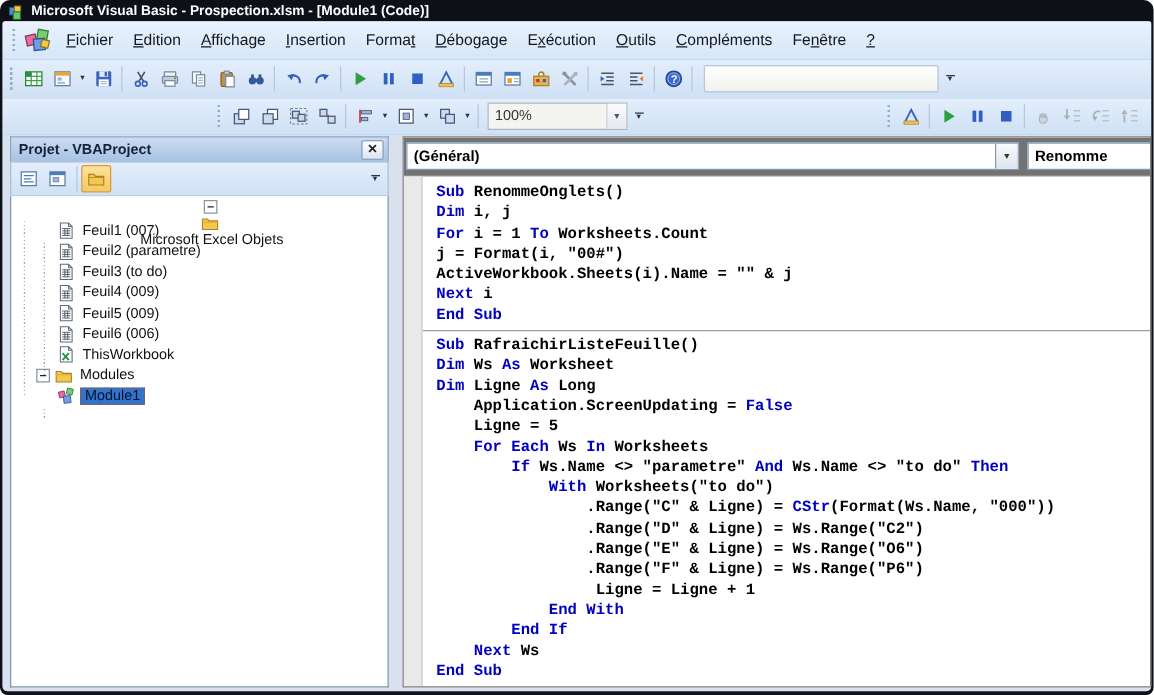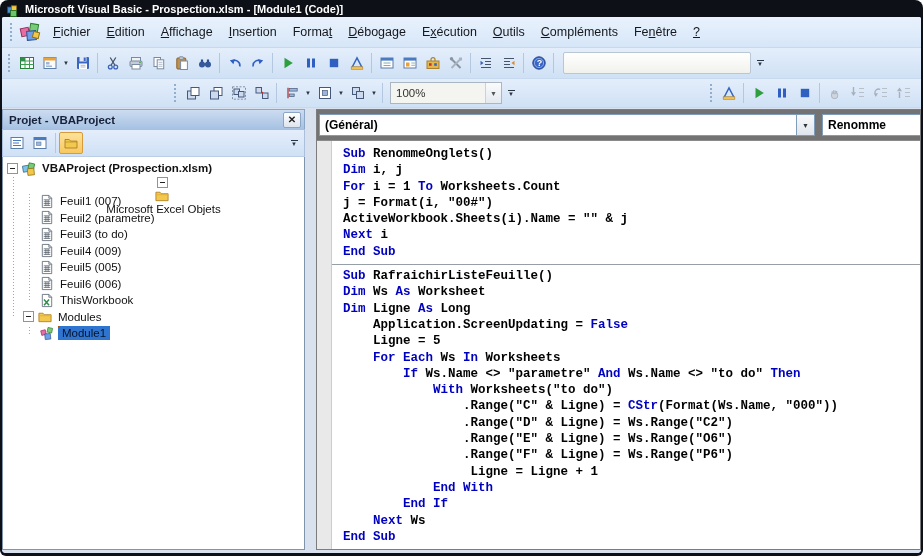--- a/index.html
+++ b/index.html
@@ -36,21 +36,21 @@
   .chevron .bar{width:7px;height:1px;background:#2a3542;margin-bottom:1px;}
   .chevron .arr{font-size:6px;line-height:5px;}
   .search-combo{width:186px;height:20px;margin-left:6px;background:linear-gradient(#ffffff,#f1f1ec);
                 border:1px solid #b9c6d4;border-radius:2px;flex:0 0 auto;}
   .zoom-combo{width:110px;height:20px;margin-left:4px;background:#f4f4f0;border:1px solid #aab6c2;display:flex;
               align-items:center;font-size:11.5px;color:#333;flex:0 0 auto;}
   .zoom-combo .zval{flex:1;padding-left:5px;}
   .zoom-combo .zarr{width:15px;align-self:stretch;display:flex;align-items:center;justify-content:center;
                     font-size:7px;color:#555;border-left:1px solid #c8d2dc;background:linear-gradient(#fafbfc,#e4e9ef);}
   
-  .main{flex:1;display:flex;background:#d9e1ee;padding:1px 0 3px 0;overflow:hidden;}
+  .main{flex:1;display:flex;background:#d9e1ee;padding:1px 0 3px 6px;overflow:hidden;}
   
   .panel{width:303px;display:flex;flex-direction:column;flex:0 0 auto;}
   .panel-header{height:19px;display:flex;align-items:center;padding:0 3px 0 6px;
                 background:linear-gradient(#ccdcf1,#a6c2e2);border:1px solid #8aa5c6;border-bottom:none;
                 font-size:11.5px;font-weight:700;color:#17213a;}
   .panel-close{margin-left:auto;width:16px;height:14px;display:flex;align-items:center;justify-content:center;
                background:linear-gradient(#ffffff,#dde4ee);border:1px solid #8aa5c6;border-radius:2px;
                font-size:10px;font-weight:700;color:#222;line-height:10px;}
   .panel-toolbar{height:24px;display:flex;align-items:center;padding:1px 3px;border:1px solid #a9bfdb;border-bottom:1px solid #bccfe6;
                  background:linear-gradient(#e4eefb,#cfe1f5);}
@@ -521,33 +521,20 @@
             </span>
             <span class="chevron">
               <span class="bar"></span>
               <span class="arr">▼</span>
             </span>
           </div>
         <div class="tree" id="project-tree">
           <div class="guide" style="left:10px;top:20px;height:140px;"></div>
           <div class="guide" style="left:26px;top:37px;height:107px;"></div>
           <div class="guide" style="left:26px;top:170px;height:8px;"></div>
-        <div class="tree-row" style="padding-left: 4px;">
-              <span class="exp">
-                <i></i>
-              </span>
-              <span class="ticon">
-                <svg viewBox="0 0 16 16">
-                  <rect x="1.5" y="5" width="6.5" height="6.5" transform="rotate(-10 4.7 8.2)" fill="#7ec4e8" stroke="#33688c" stroke-width="0.8"></rect>
-                  <rect x="7.5" y="2.5" width="6" height="6" transform="rotate(12 10.5 5.5)" fill="#78cc78" stroke="#2f7d2f" stroke-width="0.8"></rect>
-                  <rect x="6.5" y="8" width="7" height="7" transform="rotate(-6 10 11.5)" fill="#f2c84b" stroke="#8e6f14" stroke-width="0.8"></rect>
-                </svg>
-              </span>
-              <span class="tlabel bold">VBAProject (Prospection.xlsm)</span>
-            </div>
             <div class="tree-row" style="padding-left: 20px; flex-direction: column;">
               <span class="exp">
                 <i></i>
               </span>
               <span class="ticon">
                 <svg viewBox="0 0 16 16">
                   <path d="M1.5 4.5 h4.4 l1.3 1.6 H14.5 V13.5 H1.5 Z" fill="#f3c84f" stroke="#ad7f22" stroke-width="0.9"></path>
                   <path d="M1.5 7.2 h13" stroke="#e2ae33" stroke-width="1"></path>
                 </svg>
               </span>
@@ -594,21 +581,21 @@
               <span class="tlabel">Feuil4 (009)</span>
             </div>
             <div class="tree-row" style="padding-left: 36px;">
               <span class="ticon">
                 <svg viewBox="0 0 16 16">
                   <path d="M3 1.5 h7 l3 3 V14.5 H3 Z" fill="#fff" stroke="#5e6a78" stroke-width="0.9"></path>
                   <path d="M10 1.5 V4.5 H13" fill="none" stroke="#5e6a78" stroke-width="0.9"></path>
                   <path d="M4.5 6.2h7M4.5 8.2h7M4.5 10.2h7M4.5 12.2h7M6.8 6.2v6M9.2 6.2v6" stroke="#3d4854" stroke-width="0.7"></path>
                 </svg>
               </span>
-              <span class="tlabel">Feuil5 (005)</span>
+              <span class="tlabel">Feuil5 (009)</span>
             </div>
             <div class="tree-row" style="padding-left: 36px;">
               <span class="ticon">
                 <svg viewBox="0 0 16 16">
                   <path d="M3 1.5 h7 l3 3 V14.5 H3 Z" fill="#fff" stroke="#5e6a78" stroke-width="0.9"></path>
                   <path d="M10 1.5 V4.5 H13" fill="none" stroke="#5e6a78" stroke-width="0.9"></path>
                   <path d="M4.5 6.2h7M4.5 8.2h7M4.5 10.2h7M4.5 12.2h7M6.8 6.2v6M9.2 6.2v6" stroke="#3d4854" stroke-width="0.7"></path>
                 </svg>
               </span>
               <span class="tlabel">Feuil6 (006)</span>

